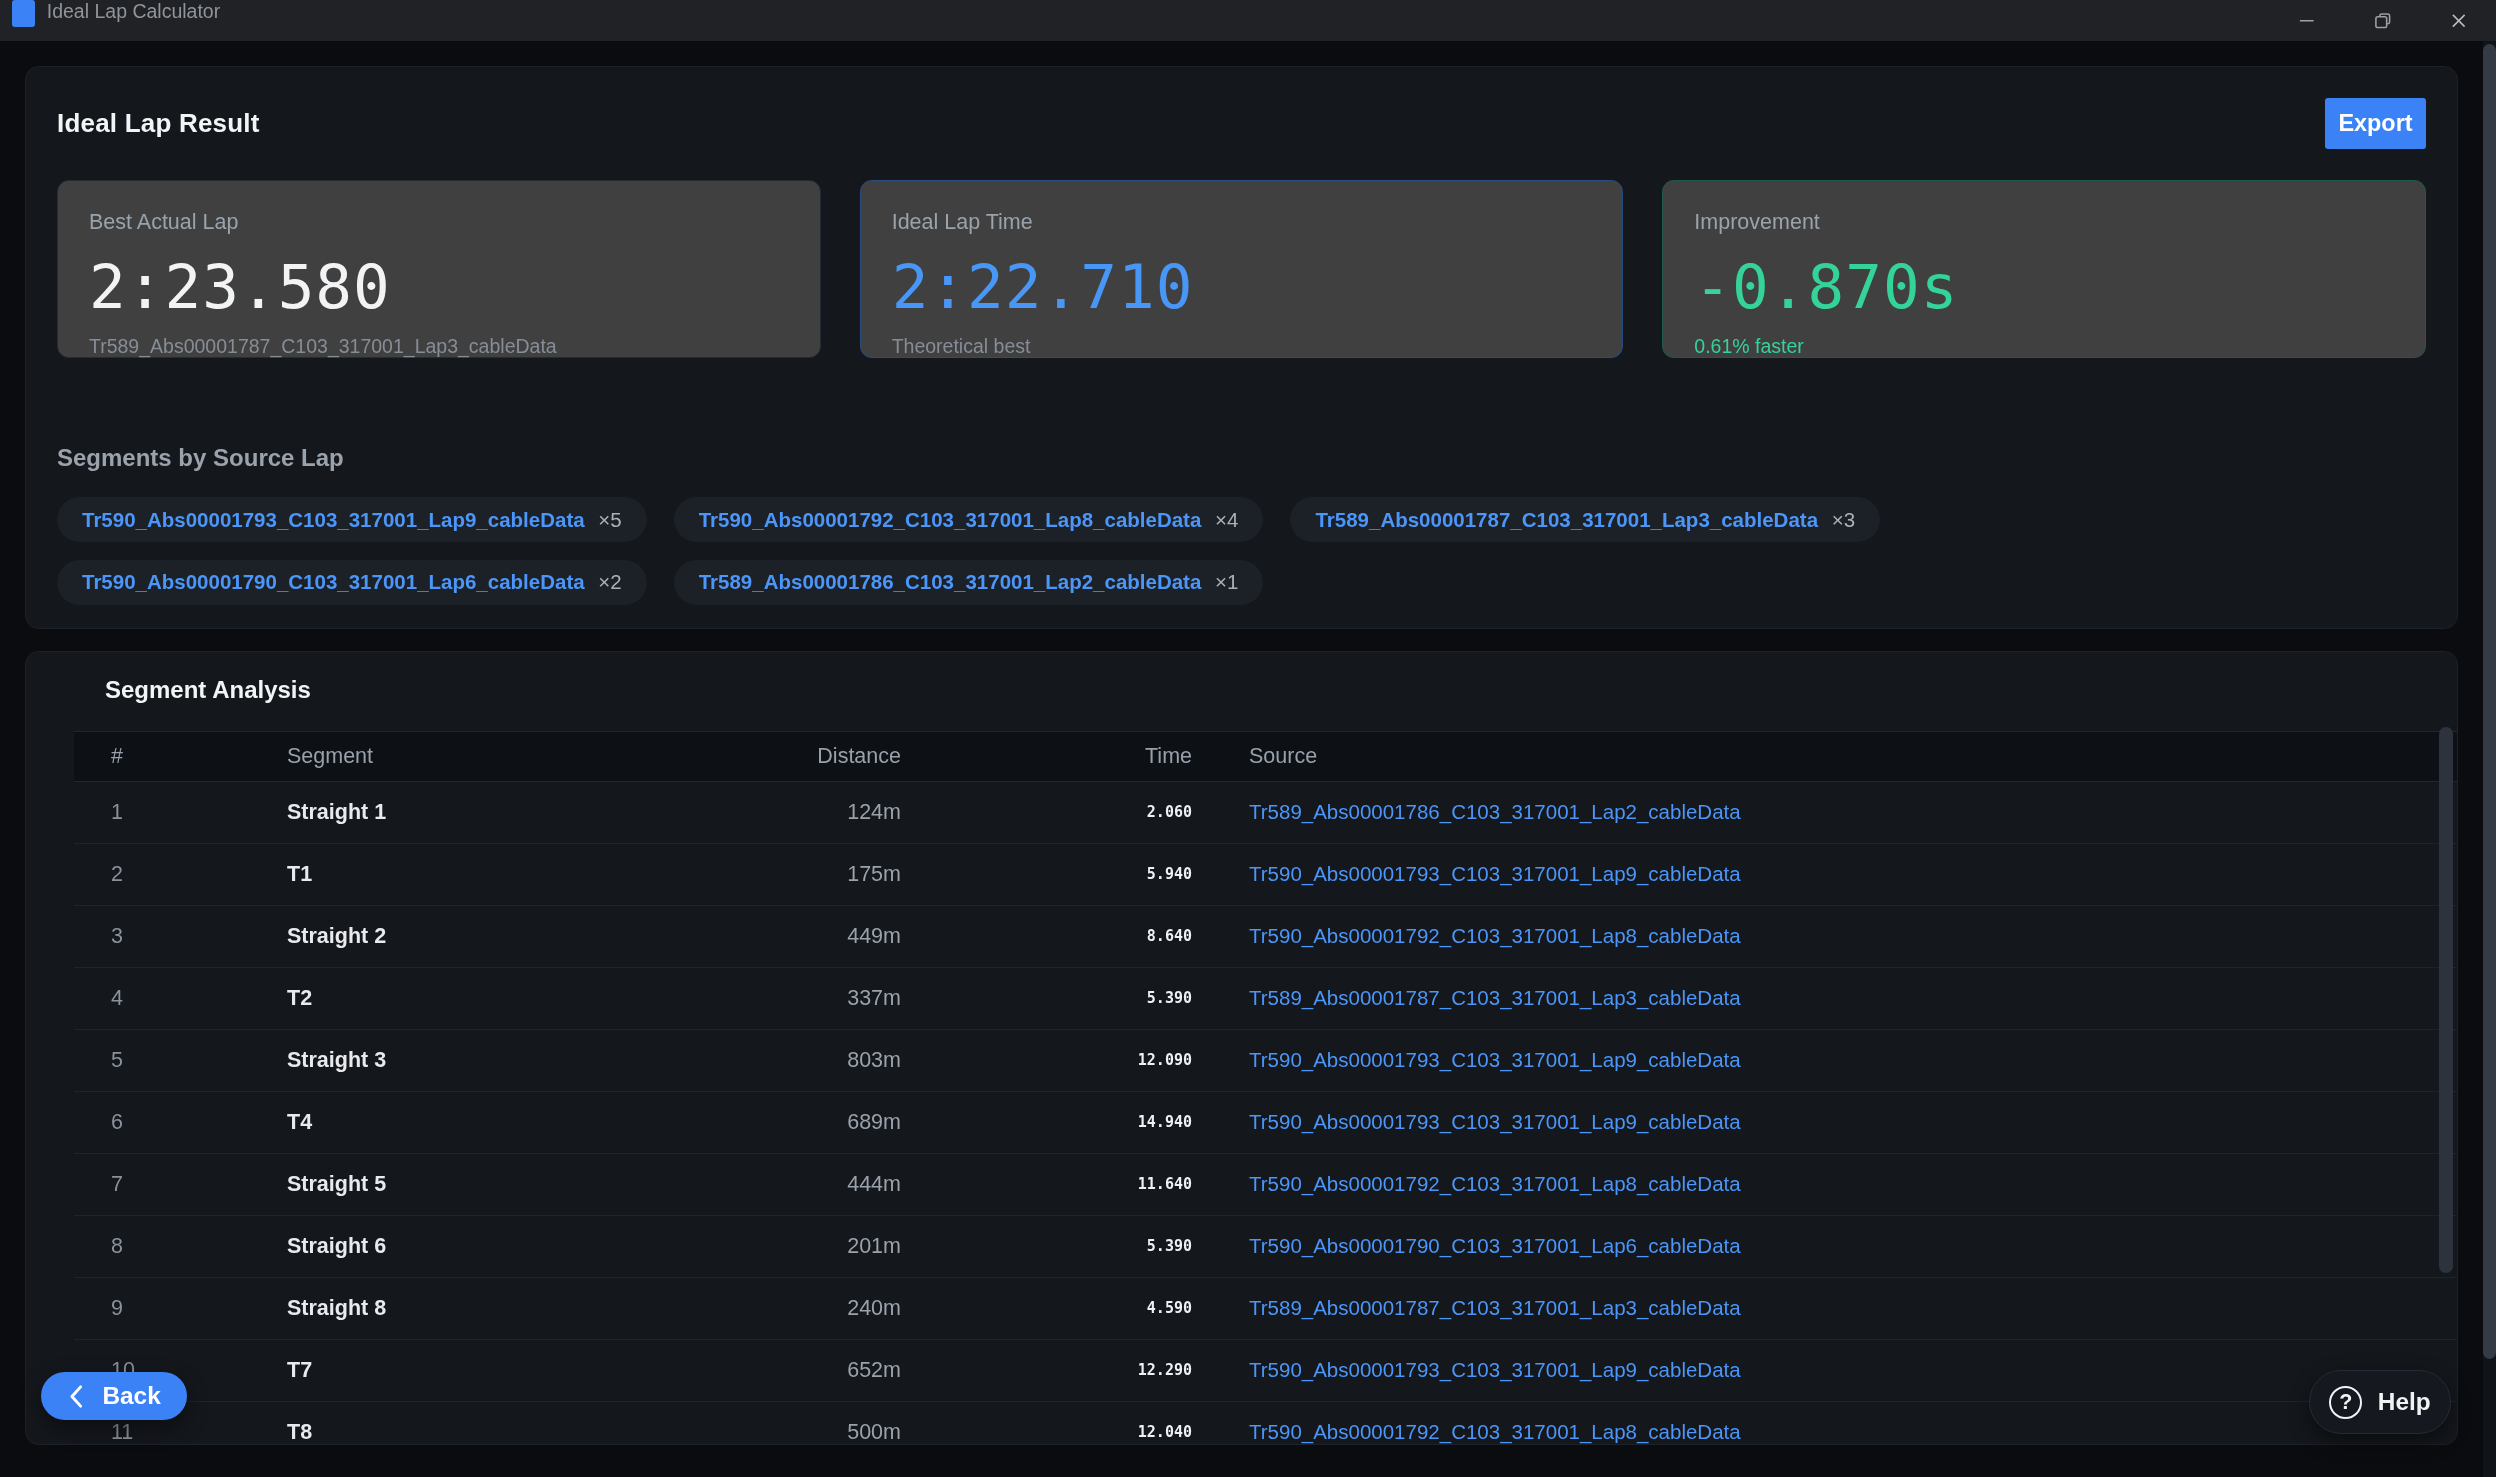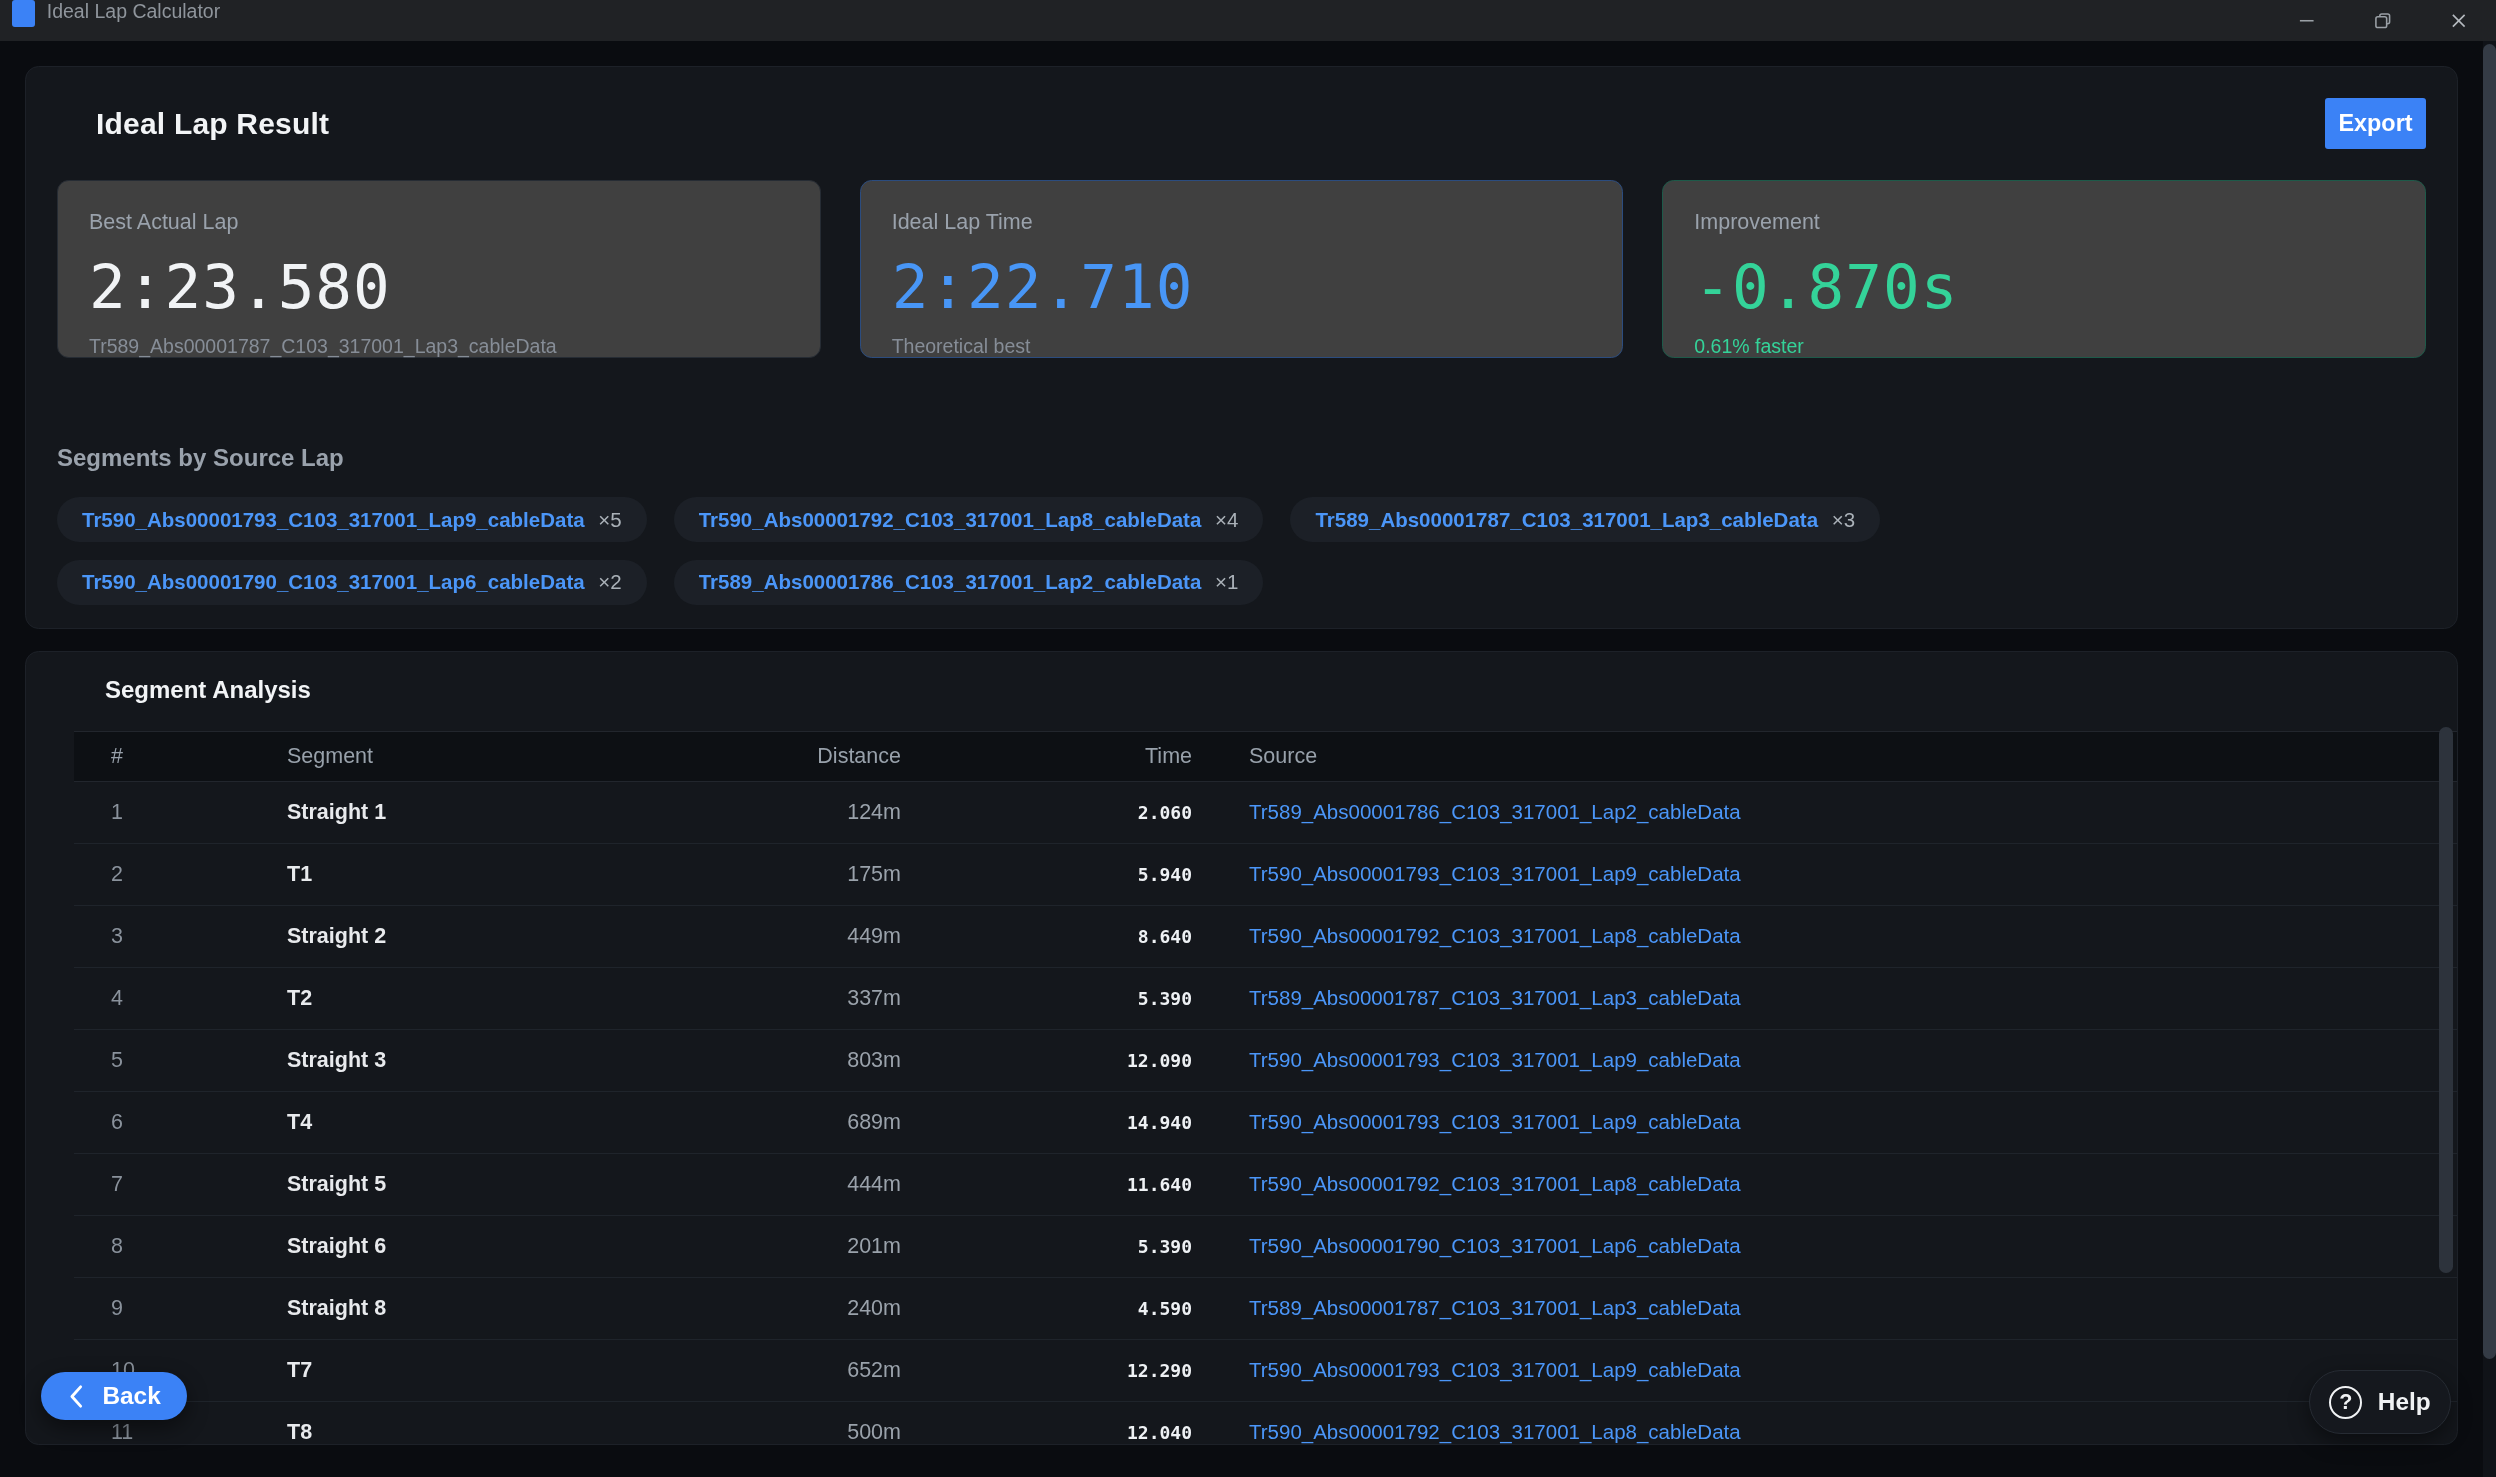--- a/index.html
+++ b/index.html
@@ -16,21 +16,21 @@
   .win-btn { width:76px; height:41px; display:flex; align-items:center; justify-content:center;
     color:#9aa0a6; cursor:default; }
   .win-btn svg { display:block; }
 
   
   .page { position:absolute; left:25px; top:66px; width:2433px; }
   .card { background:#14171c; border:1px solid #1d2128; border-radius:13.7px; }
 
   .result-card { padding:31px; height:563px; }
   .card-head { display:flex; align-items:center; justify-content:space-between; }
-  .page-title { font-size:30px; font-weight:700; color:#f2f4f6; letter-spacing:0.2px;margin-left:39px; }
+  .page-title { font-size:26px; font-weight:700; color:#f2f4f6; letter-spacing:0.2px; }
   .export-btn { width:101px; height:51px; border:none; border-radius:3px; background:#3b82f6;
     color:#ffffff; font-size:23.4px; font-weight:700; font-family:inherit; cursor:pointer; }
 
   .stats { display:flex; gap:39px; margin-top:31px; }
   .stat { flex:1; height:178px; background:#404040; border:1px solid #262c34;
     border-radius:11.7px; padding:29px 31px; }
   .stat.ideal { border-color:#2b4c7f; }
   .stat.improve { border-color:#1d5a49; }
   .stat-label { font-size:21.5px; color:#9aa2ac; }
   .stat-value { margin-top:15.6px; font-size:61px; font-weight:400; color:#f1f3f5; letter-spacing:1px; }
@@ -55,21 +55,21 @@
     align-items:center; padding:0 59px 0 37px; }
   .thead { margin-top:27px; height:51px; background:#0d1014;
     border-top:1px solid #22262d; border-bottom:1px solid #22262d; }
   .th { font-size:21.5px; color:#98a1ab; }
   .t-right { text-align:right; }
   .t-src { padding-left:57px; }
   .trow { height:62px; border-bottom:1px solid #1f242b; }
   .c-num { font-size:21.5px; color:#8a929c; }
   .c-seg { font-size:21.5px; font-weight:700; color:#e8eaed; }
   .c-dist { font-size:21.5px; color:#9aa2ab; }
-  .c-time { font-size:18px; font-weight:700; color:#eef1f4; }
+  .c-time { font-size:15px; font-weight:700; color:#eef1f4; }
   .c-src a, .c-src { font-size:20.5px; color:#4b96f8; text-decoration:none; }
 
   
   .inner-scroll { position:absolute; right:3.9px; top:75px; width:13.7px; height:546px;
     background:#2d333c; border-radius:6.8px; }
   .outer-track { position:absolute; right:0; top:41px; width:12.7px; height:1437px; background:#101318; }
   .outer-thumb { position:absolute; right:0; top:2.9px; width:12.7px; height:1315px;
     background:#343b45; border-radius:6.8px; }
 
   

